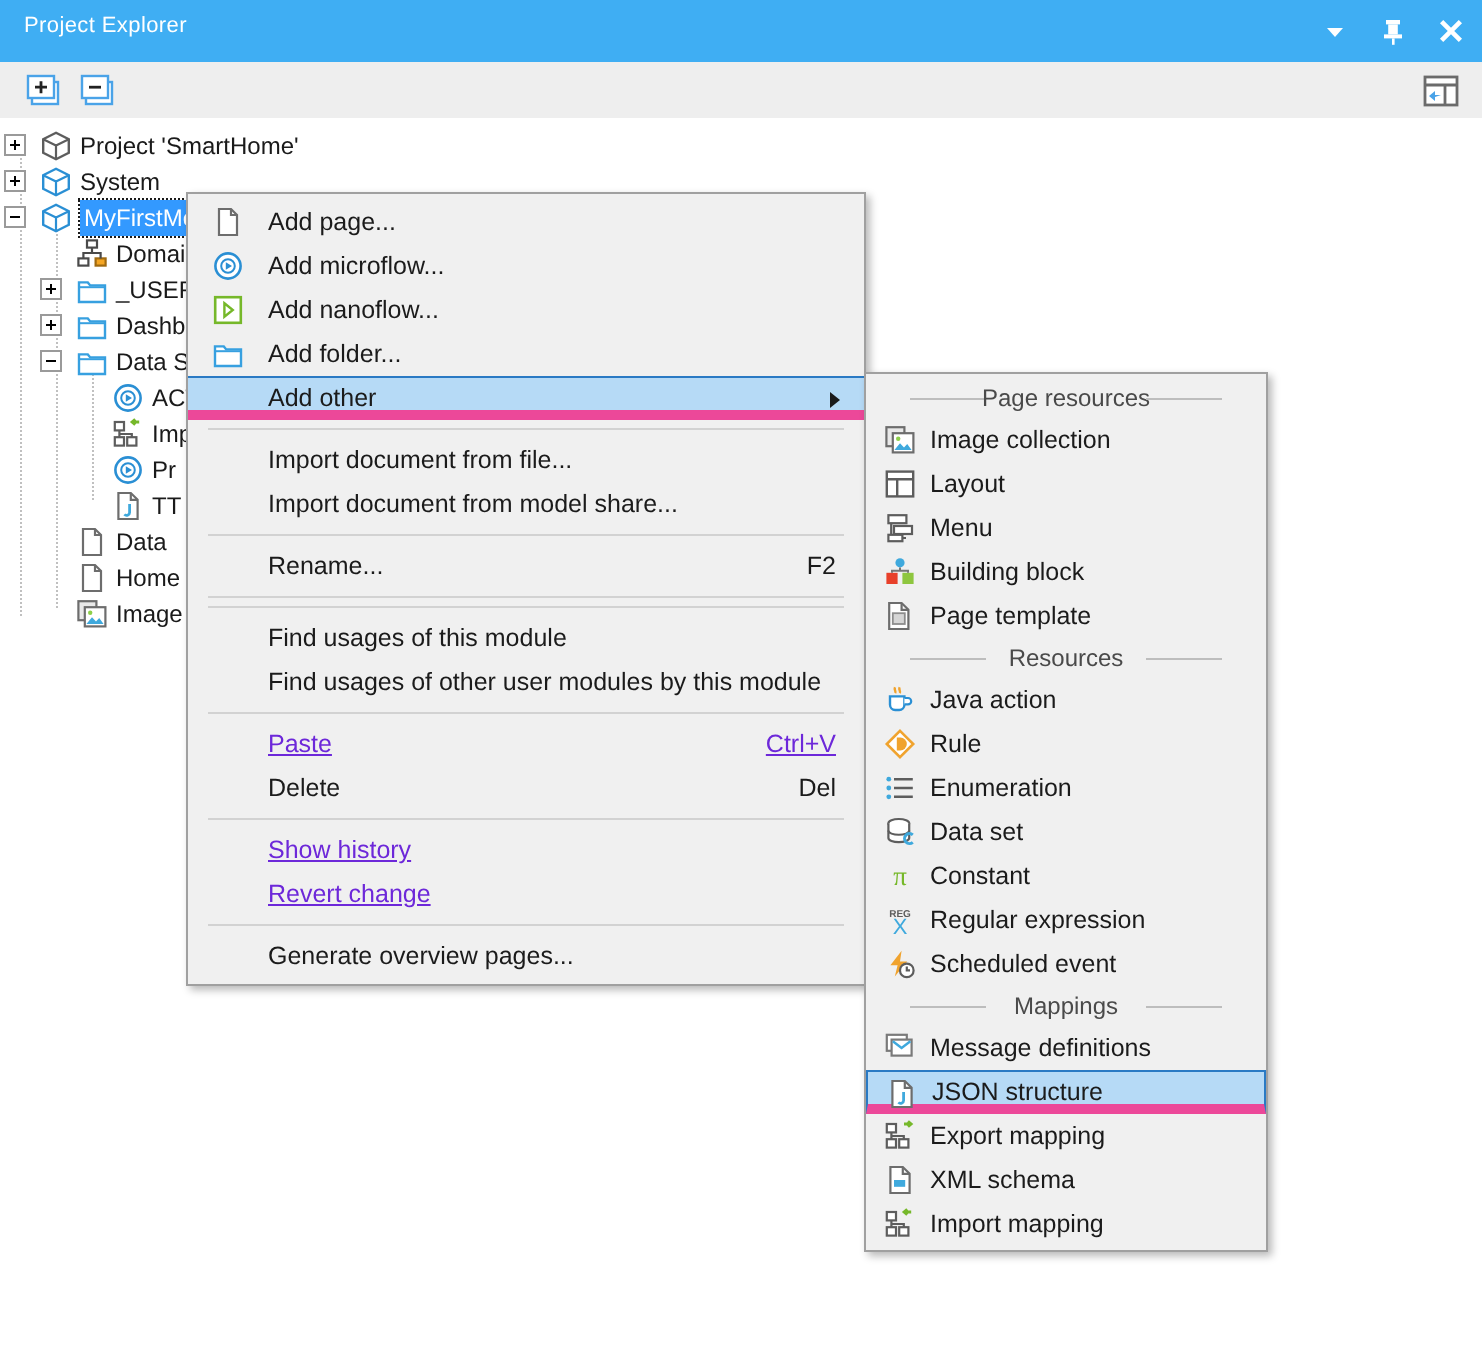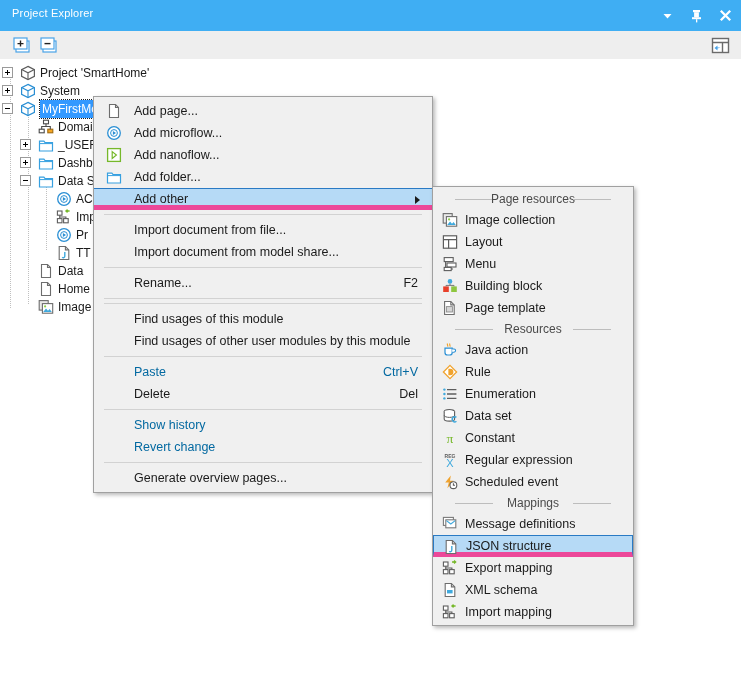--- a/index.html
+++ b/index.html
@@ -49,21 +49,21 @@
     position:absolute;background:#f0f0f0;border:1px solid #a0a0a0;
     box-shadow:2px 2px 4px rgba(0,0,0,.28);
     font-size:12.5px;color:#1b1b1b;box-sizing:border-box;
   }
   .mi{position:relative;height:22px;line-height:22px;white-space:nowrap;cursor:default;}
   .mi .mlabel{position:absolute;left:40px;top:0;}
   .mi .macc{position:absolute;right:14px;top:0;}
   .mi .mico{position:absolute;left:12px;top:3px;width:16px;height:16px;}
   .mi .marrow{position:absolute;right:12px;top:7px;width:0;height:0;
      border-top:4px solid transparent;border-bottom:4px solid transparent;border-left:5px solid #1b1b1b;}
-  .mi.disabled .mlabel,.mi.disabled .macc{color:#0369a1;}
+  .mi.disabled .mlabel,.mi.disabled .macc{color:#6d28d9;text-decoration:underline;}
   .mi.sel{background:#b6daf6;border-top:1px solid #2a7ac4;border-bottom:5px solid #ec4899;
           height:22px;line-height:20px;box-sizing:border-box;}
   .msep{height:1px;background:#d2d2d2;margin:4px 10px;}
   .mcat{position:relative;height:20px;line-height:20px;color:#4a4a4a;font-size:12px;}
   .mcat .ctext{position:absolute;left:0;right:0;text-align:center;}
   .mcat .cline{position:absolute;top:10px;height:1px;background:#bdbdbd;}
 
   
   #menu-main{left:93px;top:96px;width:340px;padding:3px 0;}
   

